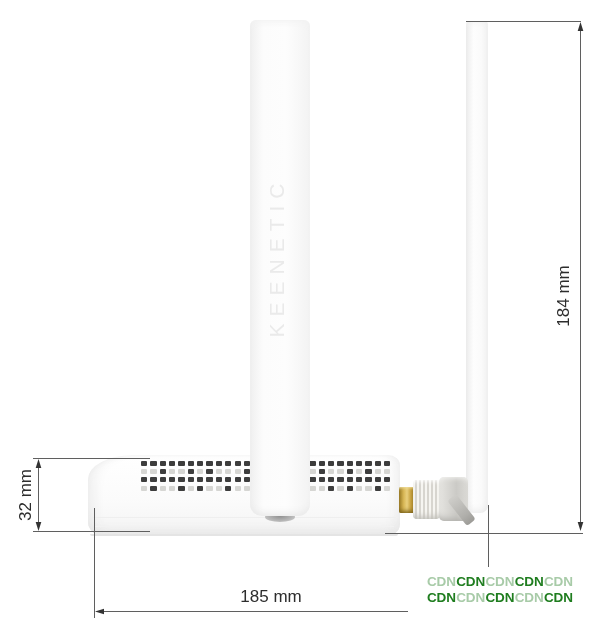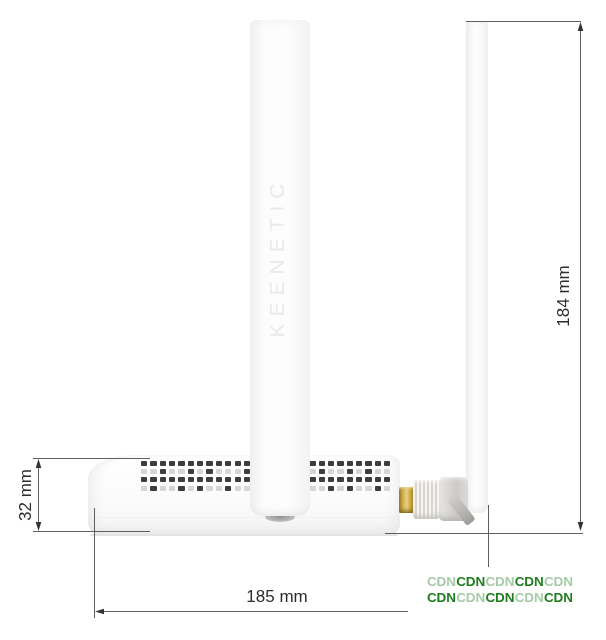--- a/index.html
+++ b/index.html
@@ -48,21 +48,21 @@
   .antenna-hinge-dot{left:265px;top:512px;width:30px;height:10px;border-radius:50%;
     background:radial-gradient(ellipse at 50% 40%, #8f8f8f 0%, #b5b5b5 55%, #d6d6d6 100%);}
 
   
   .dims-svg{left:0;top:0;width:606px;height:640px;z-index:40;pointer-events:none;}
   .dim-label{color:#2d2d2d;font-size:17px;z-index:41;white-space:nowrap;}
   .dim-label.vert{transform:translate(-50%,-50%) rotate(-90deg);}
   .dim-label.horiz{transform:translate(-50%,-50%);}
   .lbl-height{left:564px;top:296px;}
   .lbl-bodyheight{left:26px;top:495px;}
-  .lbl-width{left:277px;top:597px;}
+  .lbl-width{left:271px;top:597px;}
 
   
   .watermark{left:408px;top:567px;width:198px;height:73px;background:#ffffff;z-index:60;
     display:flex;flex-direction:column;align-items:center;justify-content:flex-start;
     padding-top:7px;box-sizing:border-box;padding-right:14px;}
   .wm-line{font-weight:700;font-size:13.5px;line-height:15.5px;letter-spacing:0;}
   .wm-line.large{font-size:15.5px;line-height:16.5px;}
 </style>
 </head>
 <body>

